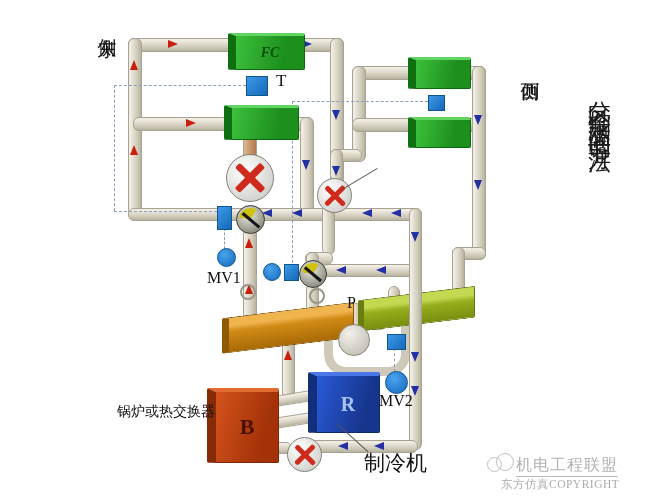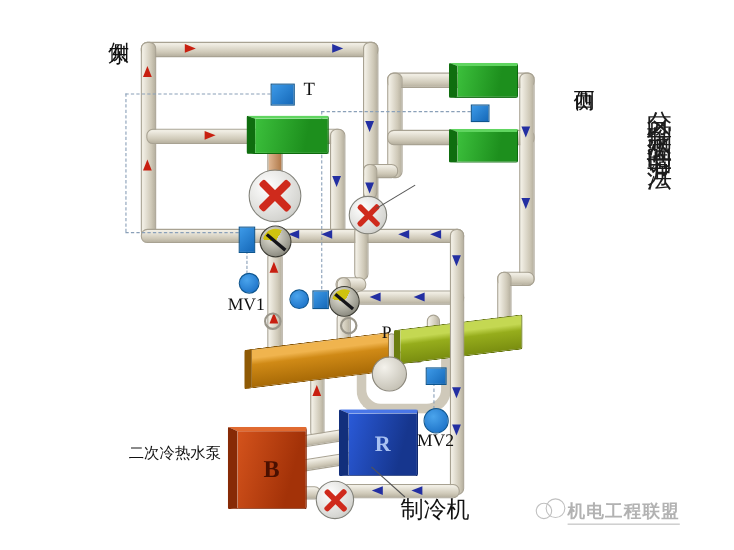--- a/index.html
+++ b/index.html
@@ -57,21 +57,21 @@
   .sq{position:absolute;z-index:5;background:linear-gradient(135deg,#3d9ae8,#1568b8);border:1px solid #0e568f;}
   .ctl{position:absolute;z-index:5;border-radius:50%;background:radial-gradient(circle at 38% 32%,#4aa4ec,#1468c0);
        border:1px solid #0e568f;}
   .ring{position:absolute;z-index:5;border:2px solid #9a968a;border-radius:50%;background:transparent;}
   .leader{position:absolute;z-index:6;height:0;border-top:1.2px solid #555;transform-origin:left top;}
   
   .lbl{position:absolute;z-index:7;color:#111;white-space:nowrap;}
   .vtxt{writing-mode:vertical-rl;text-orientation:upright;}
   .title{font-size:23px;letter-spacing:5px;color:#1c1c1c;}
   .wm{position:absolute;z-index:7;color:#b2b2b2;}
-  .wm-brand{font-weight:bold;font-size:16px;letter-spacing:1px;border-bottom:1.2px solid #bcbcbc;}
+  .wm-brand{font-weight:normal;font-size:16px;letter-spacing:1px;border-bottom:1.2px solid #bcbcbc;}
   .wm-copy{font-size:11.5px;letter-spacing:.5px;color:#adadad;}
   .wm-logo{width:26px;height:20px;}
   .wm-logo i{position:absolute;border:1.3px solid #c0c0c0;border-radius:50%;}
 </style>
 </head>
 <body>
 
 <div id="stage">
 
   <div class="p p-h" style="left:128px;top:38px;width:214px;height:12px;"></div>
@@ -128,20 +128,23 @@
   <div class="ar ar-l" style="left:262px;top:209px;"></div>
   <div class="ar ar-l" style="left:292px;top:209px;"></div>
   <div class="ar ar-l" style="left:362px;top:209px;"></div>
   <div class="ar ar-l" style="left:391px;top:209px;"></div>
   <div class="ar ar-l" style="left:336px;top:266px;"></div>
   <div class="ar ar-l" style="left:376px;top:266px;"></div>
   <div class="ar ar-d" style="left:474px;top:115px;"></div>
   <div class="ar ar-d" style="left:474px;top:180px;"></div>
   <div class="ar ar-u" style="left:284px;top:350px;"></div>
 
+  <div class="eq fc" style="left:228px;top:33px;width:68px;height:33px;">
+    <span>FC</span>
+  </div>
   <div class="eq fc" style="left:224px;top:105px;width:66px;height:31px;"></div>
   <div class="eq fc" style="left:408px;top:57px;width:54px;height:28px;"></div>
   <div class="eq fc" style="left:408px;top:117px;width:54px;height:27px;"></div>
 
   <div class="eq hdr hdr-orange" style="left:222px;top:318px;width:124px;height:34px;"></div>
   <div class="eq hdr hdr-olive" style="left:358px;top:300px;width:110px;height:30px;"></div>
 
   <div class="p p-v p-front" style="left:409px;top:208px;width:11px;height:240px;"></div>
   <div class="p p-h p-front" style="left:310px;top:440px;width:106px;height:11px;"></div>
   <div class="ar ar-d z6" style="left:411px;top:232px;"></div>
@@ -180,23 +183,24 @@
 
   <div class="leader" style="left:342px;top:189px;width:41px;transform:rotate(-31deg);"></div>
   <div class="leader" style="left:338px;top:424px;width:41px;transform:rotate(42deg);"></div>
 
   <div class="lbl vtxt" style="left:94px;top:24px;font-size:19px;">东侧</div>
   <div class="lbl vtxt" style="left:517px;top:68px;font-size:19px;">西侧</div>
   <div class="lbl" style="left:276px;top:71px;font-size:17px;">T</div>
   <div class="lbl" style="left:207px;top:269px;font-size:16px;">MV1</div>
   <div class="lbl" style="left:379px;top:392px;font-size:16px;">MV2</div>
   <div class="lbl" style="left:347px;top:294px;font-size:16px;">P</div>
-  <div class="lbl" style="left:117px;top:403px;font-size:14px;">二次冷热水泵</div>
+  <div class="lbl" style="left:117px;top:403px;font-size:14px;">锅炉或热交换器</div>
   <div class="lbl" style="left:364px;top:449px;font-size:21px;">制冷机</div>
   <div class="lbl vtxt title" style="left:584px;top:82px;">分区控制水温的调节方法</div>
 
   <div class="wm wm-logo" style="left:487px;top:453px;">
     <i style="left:0;top:4px;width:13px;height:13px;"></i>
     <i style="left:9px;top:0;width:16px;height:16px;"></i>
   </div>
   <div class="wm wm-brand" style="left:516px;top:455px;">机电工程联盟</div>
+  <div class="wm wm-copy" style="left:501px;top:477px;">东方仿真COPYRIGHT</div>
 
 </div>
 
 </body></html>

